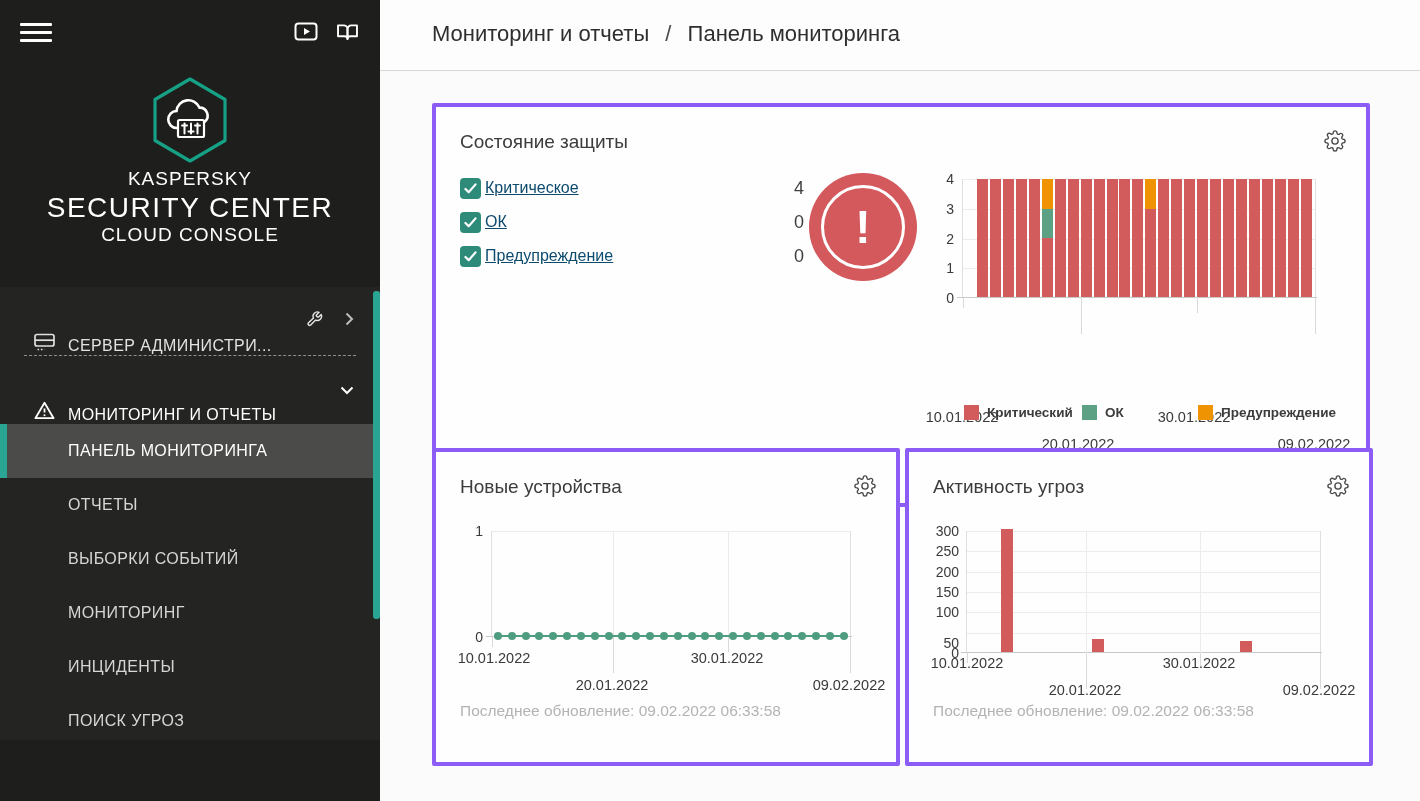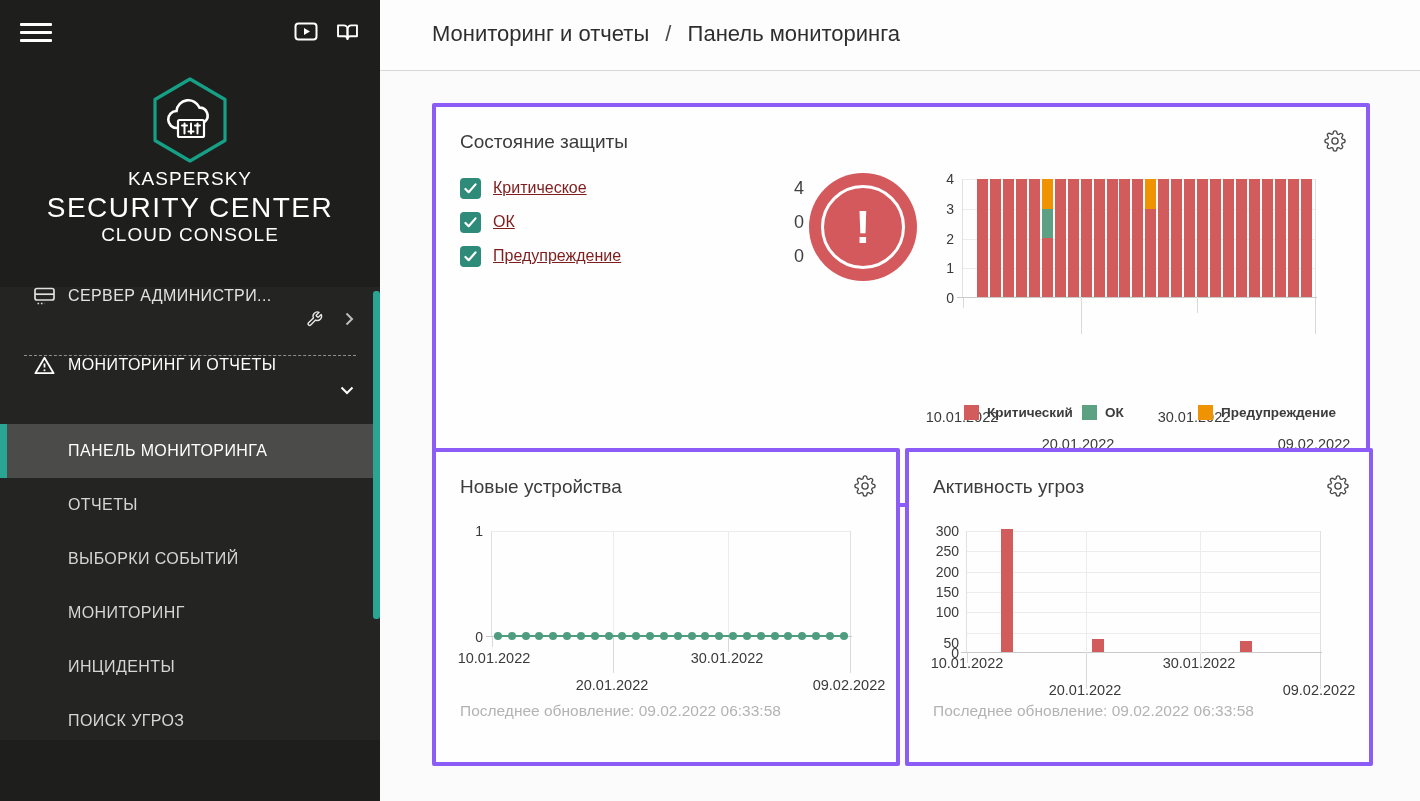--- a/index.html
+++ b/index.html
@@ -9,21 +9,21 @@
   .hamburger{position:absolute;left:20px;top:23px;width:32px;height:22px;cursor:pointer;}
   .hamburger i{display:block;height:3px;background:#fff;margin-bottom:5px;border-radius:1px;}
   .top-icon{position:absolute;top:22px;cursor:pointer;}
   .logo-hex{position:absolute;left:151px;top:76px;}
   .brand{position:absolute;left:0;width:380px;text-align:center;color:#fff;letter-spacing:1px;}
   .brand1{top:168px;font-size:19px;}
   .brand2{top:192px;font-size:28px;letter-spacing:1.5px;}
   .brand3{top:224px;font-size:19px;}
   .navzone{position:absolute;left:0;top:287px;width:380px;height:453px;background:#242422;}
   .nav-item{position:relative;color:#e2e2e2;font-size:16px;letter-spacing:.4px;cursor:pointer;}
-  .nav-row{height:68px;display:flex;align-items:flex-start;}
+  .nav-row{height:68px;display:flex;align-items:flex-end;}
   .nav-ico{position:absolute;left:34px;}
   .nav-label{margin-left:68px;white-space:nowrap;}
   .nav-right{position:absolute;right:26px;top:50%;transform:translateY(-50%);}
   .nav-wrench{position:absolute;left:306px;top:50%;transform:translateY(-50%);}
   .divider{border-top:1px dashed #8f8f8d;margin:0 24px;height:0;}
   .sub-item{height:54px;display:flex;align-items:center;color:#d6d6d6;font-size:16px;
     letter-spacing:.4px;cursor:pointer;position:relative;}
   .sub-item span{margin-left:68px;white-space:nowrap;}
   .sub-item.selected{background:#4b4b49;color:#fff;}
   .sel-bar{position:absolute;left:0;top:0;width:7px;height:100%;background:#2aa593;}
@@ -36,21 +36,21 @@
   .crumb-sep{margin:0 10px;color:#4a4a4a;}
   .card{position:absolute;background:#fefefe;border:4px solid #8b5cf6;border-radius:2px;}
   .card-title{position:absolute;left:24px;top:24px;font-size:19px;color:#3c3c3c;}
   .gear-btn{position:absolute;right:20px;top:23px;width:22px;height:22px;cursor:pointer;}
   .updated{position:absolute;left:24px;font-size:15.5px;color:#b3b3b3;}
   
   #card-protection{left:52px;top:103px;width:930px;height:396px;}
   .status-row{position:absolute;left:24px;height:26px;display:flex;align-items:center;}
   .cbx{width:21px;height:21px;border-radius:4px;background:#2e8b79;display:inline-flex;
     align-items:center;justify-content:center;cursor:pointer;}
-  .status-link{margin-left:12px;font-size:16px;color:#7f1d1d;text-decoration:underline;cursor:pointer;}
+  .status-link{margin-left:4px;font-size:16px;color:#0c4a6e;text-decoration:underline;cursor:pointer;}
   .status-val{position:absolute;left:334px;font-size:18px;color:#3f3f3f;}
   .alert-circle{position:absolute;left:373px;top:66px;width:108px;height:108px;border-radius:50%;
     background:#d4595d;}
   .alert-ring{position:absolute;inset:12px;border:3px solid #fff;border-radius:50%;
     display:flex;align-items:center;justify-content:center;}
   .alert-mark{color:#fff;font-size:46px;font-weight:bold;line-height:1;}
   .plot{position:absolute;background:transparent;}
   #ps-plot{left:526px;top:72px;width:352px;height:119px;border-left:1px solid #e0e0e0;border-right:1px solid #e0e0e0;}
   .h-line{position:absolute;left:0;right:0;height:1px;background:#ececec;}
   .h-axis{position:absolute;left:-6px;right:-2px;bottom:0;height:1px;background:#c9c9c9;}

